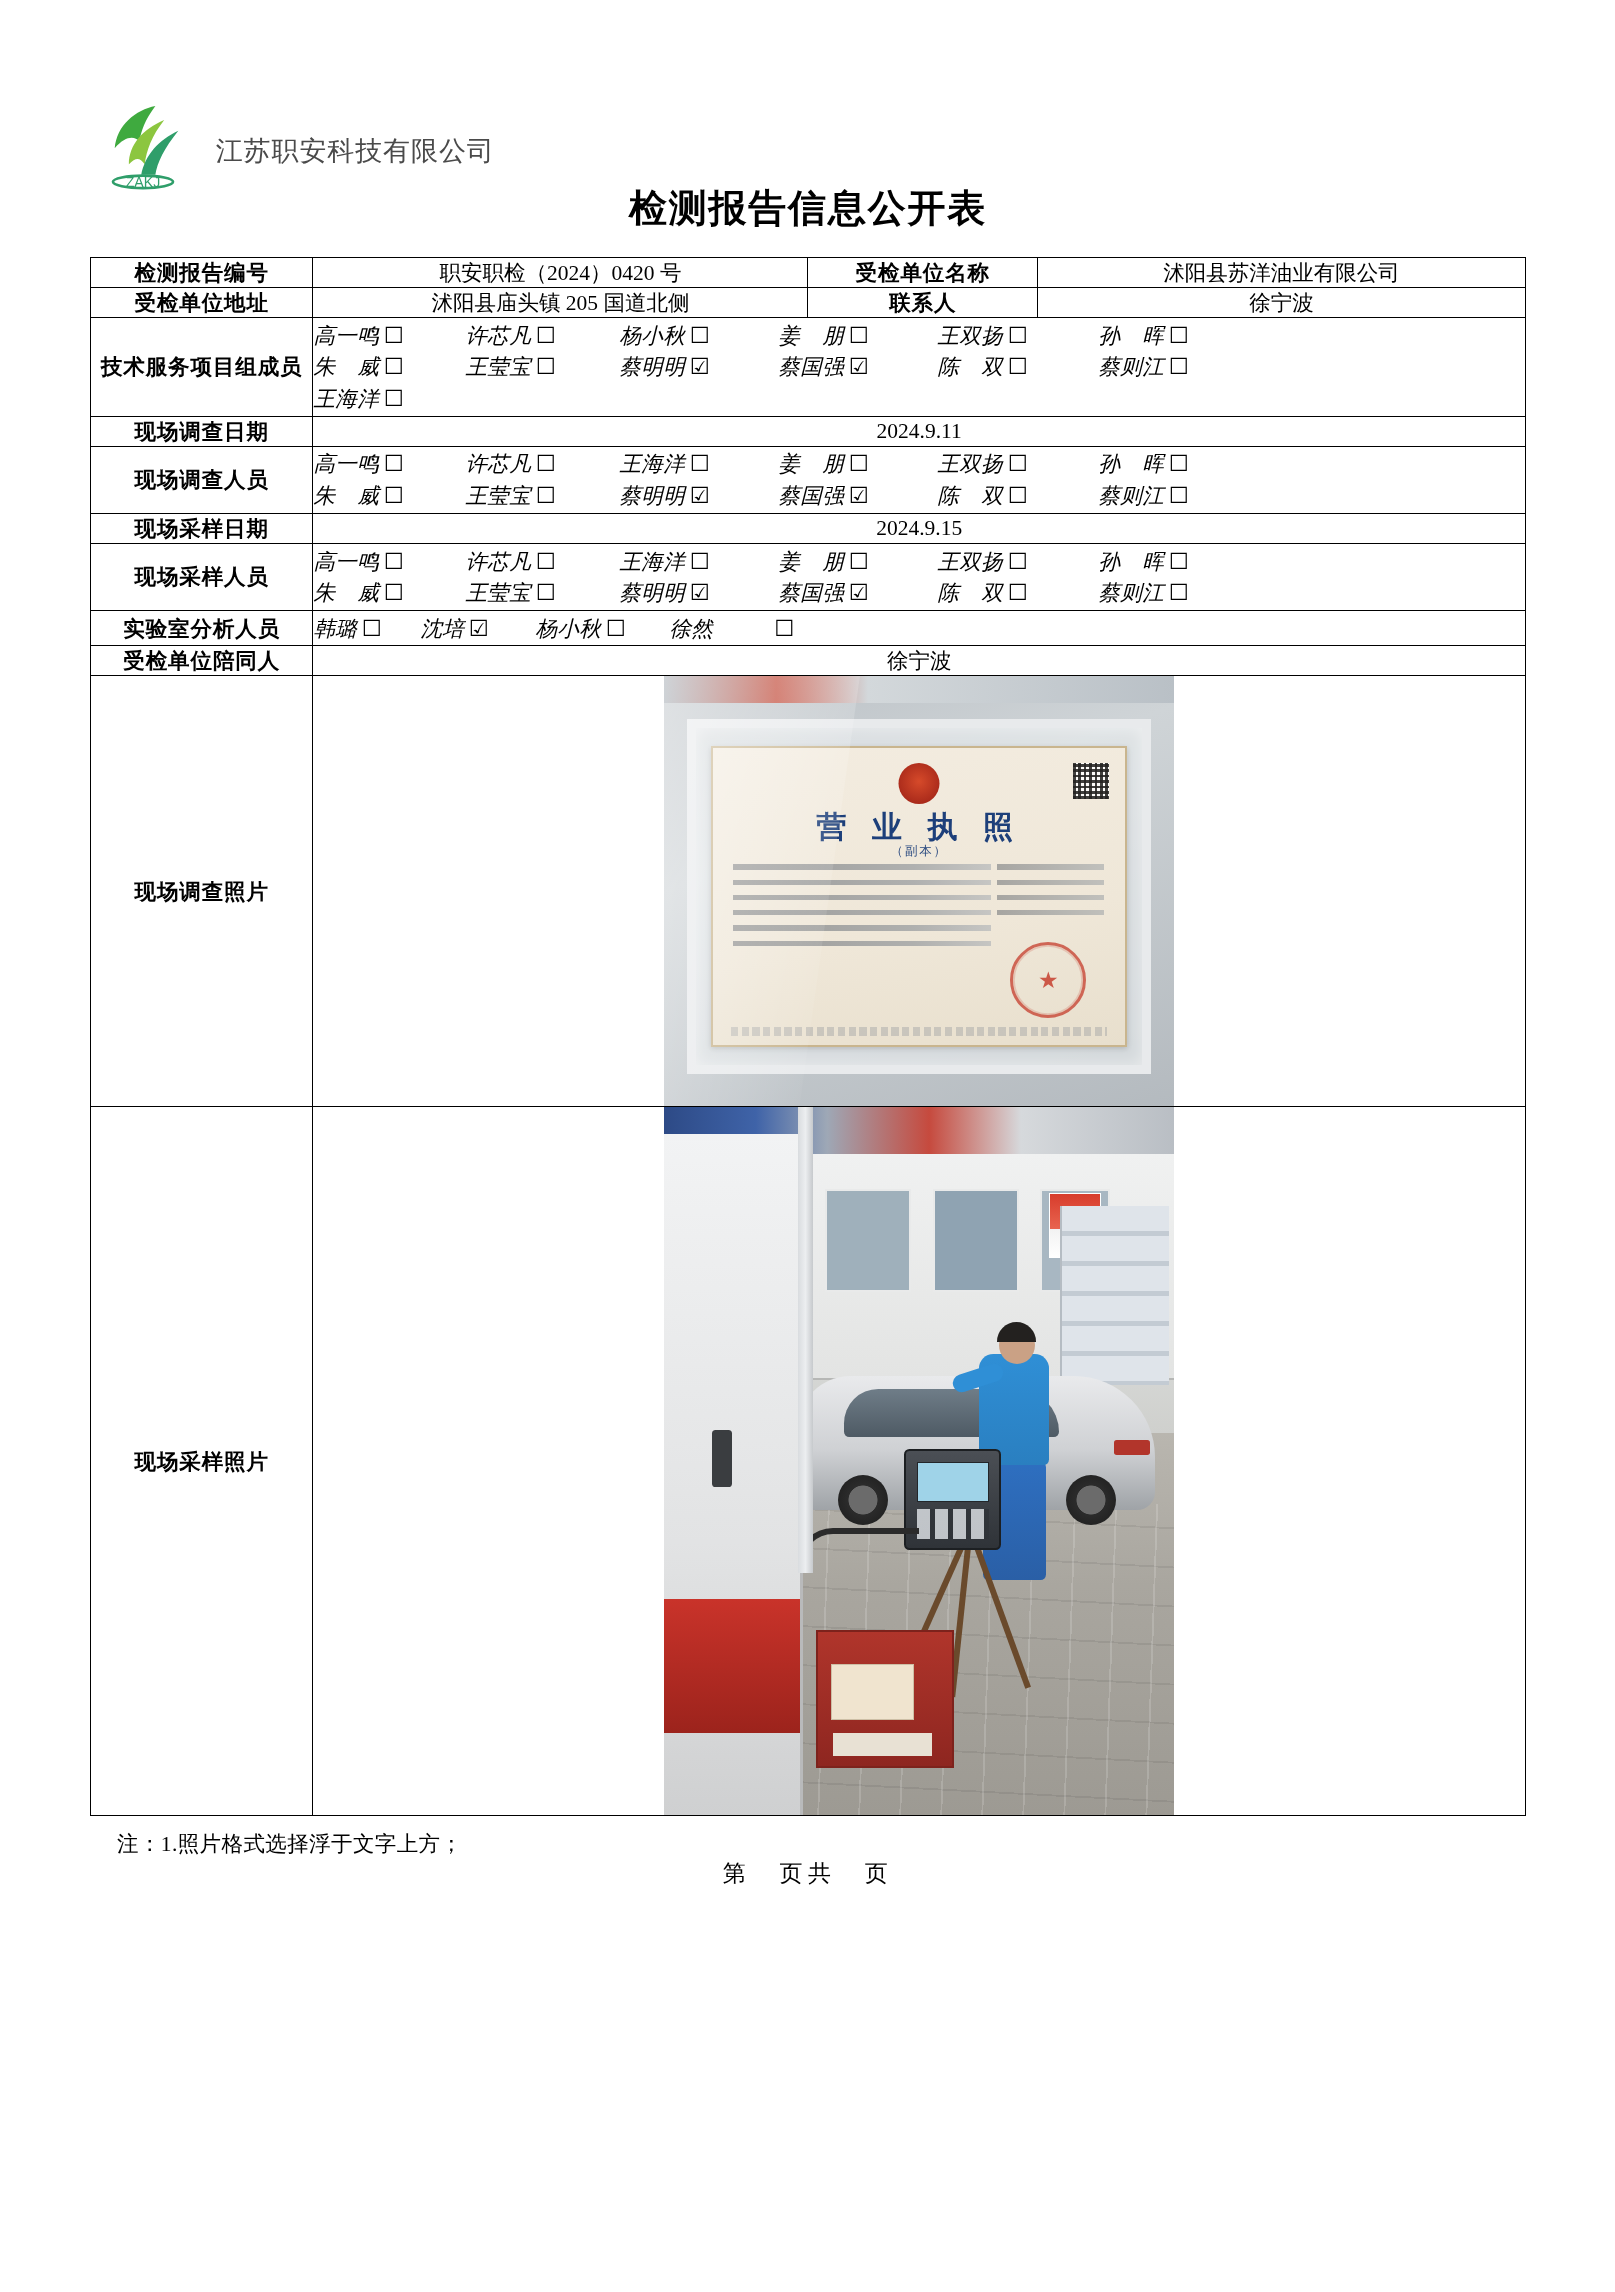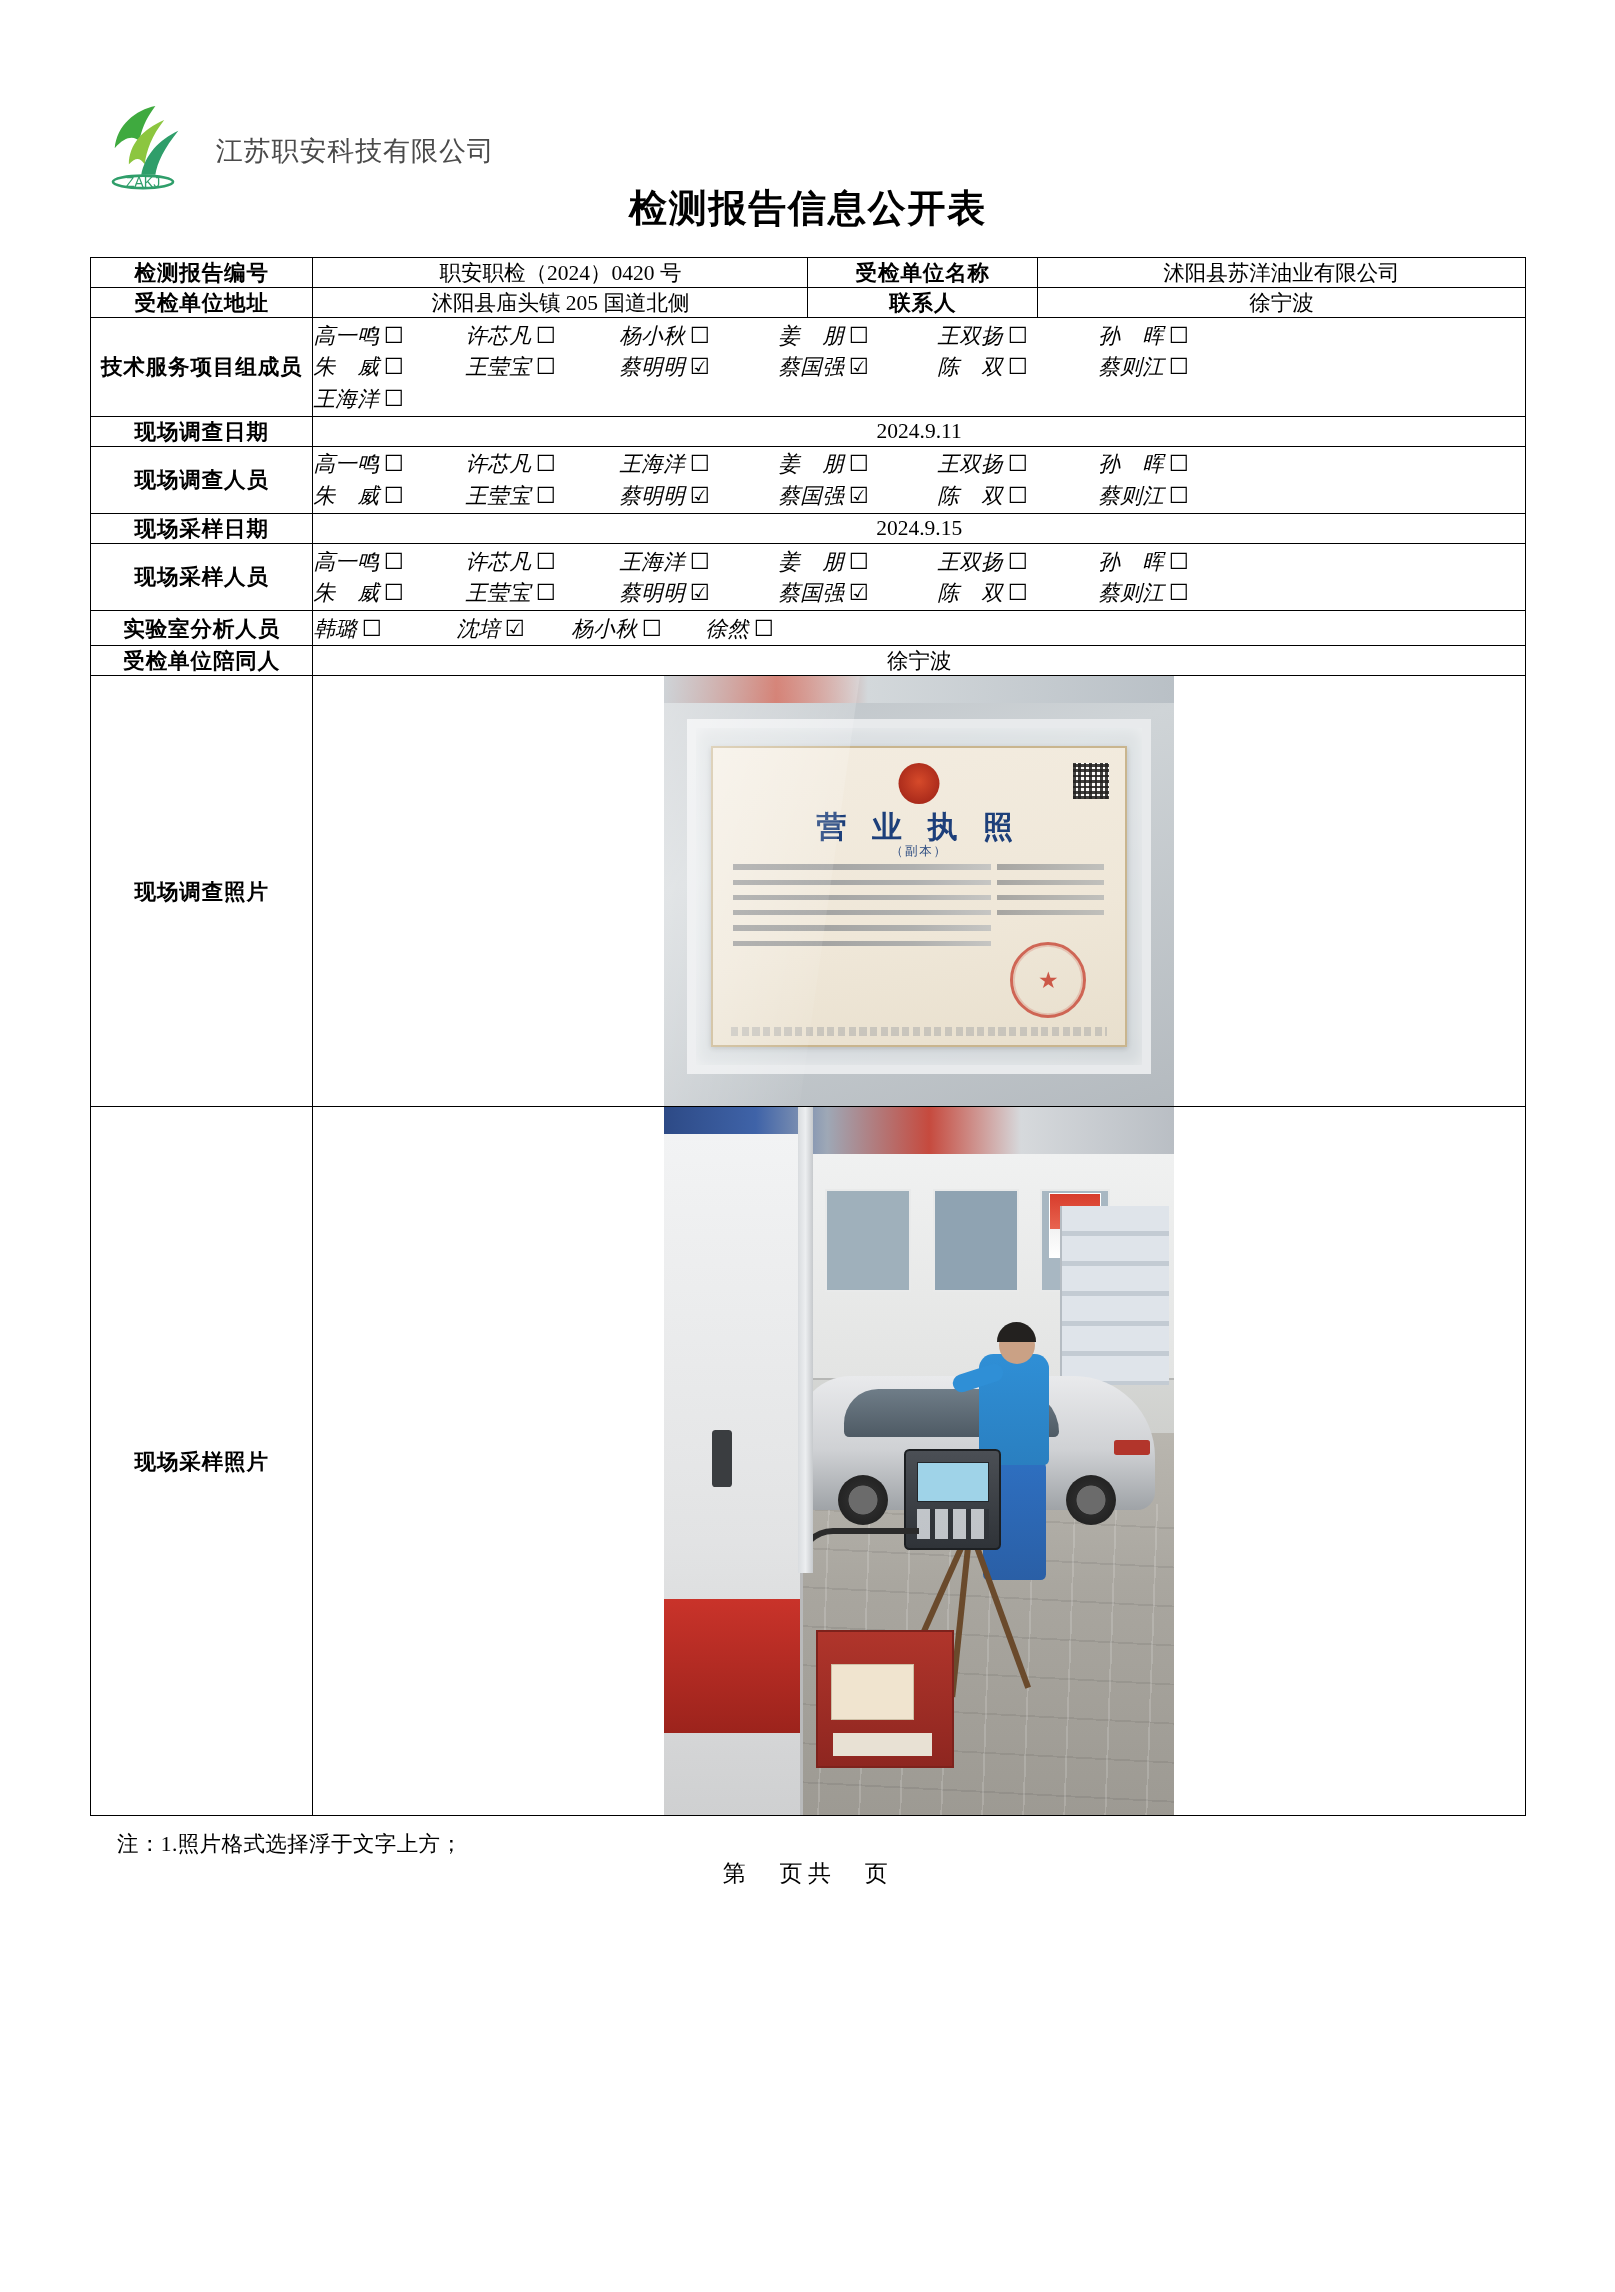--- a/index.html
+++ b/index.html
@@ -616,29 +616,29 @@
       </tr>
       <tr>
         <td class="lbl">实验室分析人员</td>
         <td class="members" colspan="3">
           <div id="lab-staff">
               <div class="member-row">
                 <span class="member" style="width: 107px;">
                   <span class="nm">韩璐</span>
                   <span class="bx">☐</span>
                 </span>
-                <span class="member" style="width: 115px; margin-left: 36px;">
+                <span class="member" style="width: 115px;">
                   <span class="nm">沈培</span>
                   <span class="bx">☑</span>
                 </span>
                 <span class="member" style="width: 134px;">
                   <span class="nm">杨小秋</span>
                   <span class="bx">☐</span>
                 </span>
-                <span class="member" style="width: 125px;">
+                <span class="member" style="width: 125px; justify-content: space-between;">
                   <span class="nm">徐然</span>
                   <span class="bx">☐</span>
                 </span>
               </div>
             </div>
         </td>
       </tr>
       <tr>
         <td class="lbl">受检单位陪同人</td>
         <td class="val-c" colspan="3">徐宁波</td>

